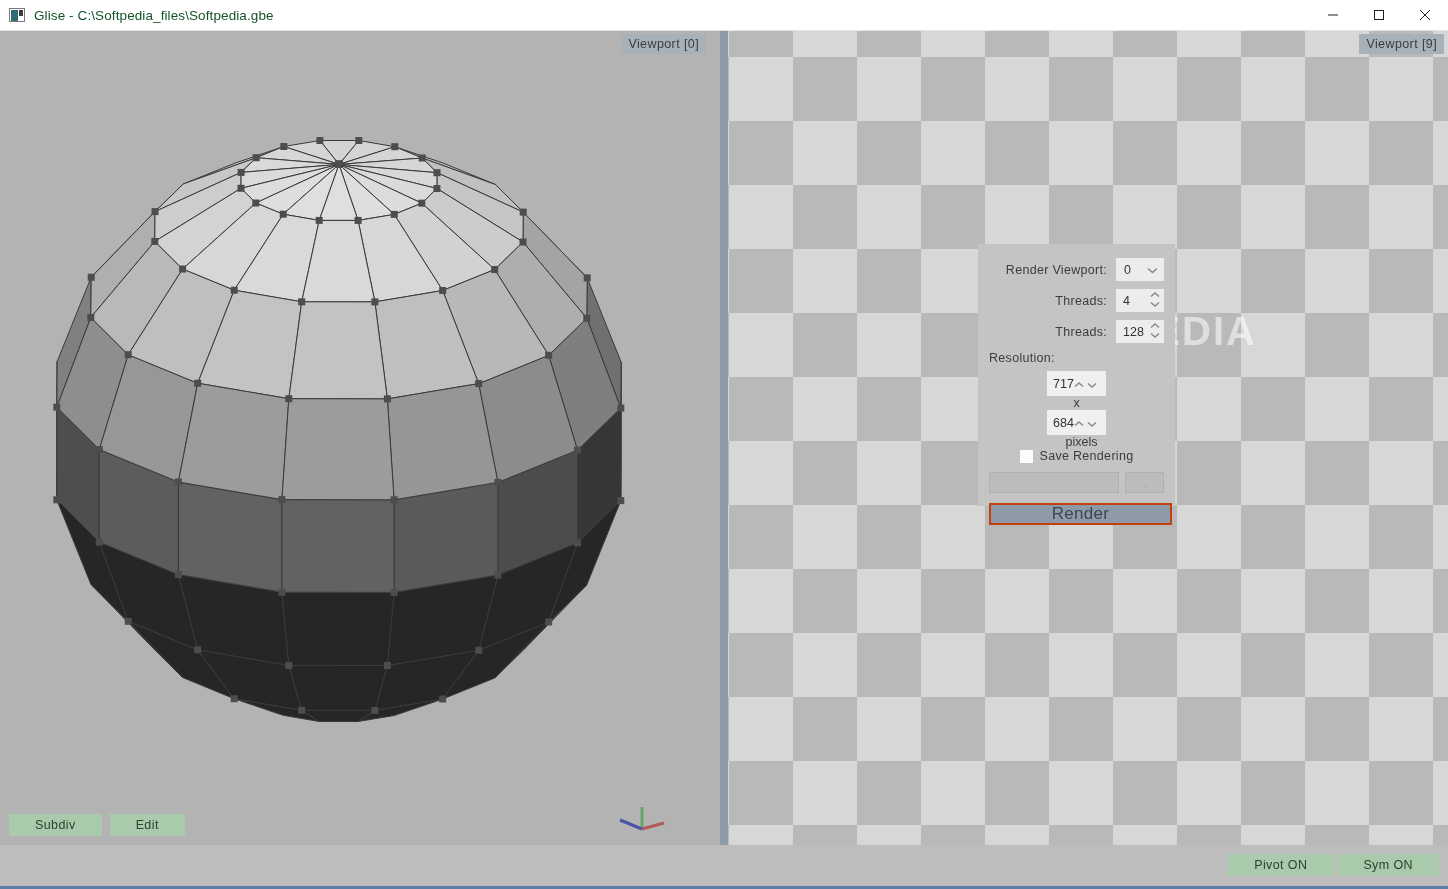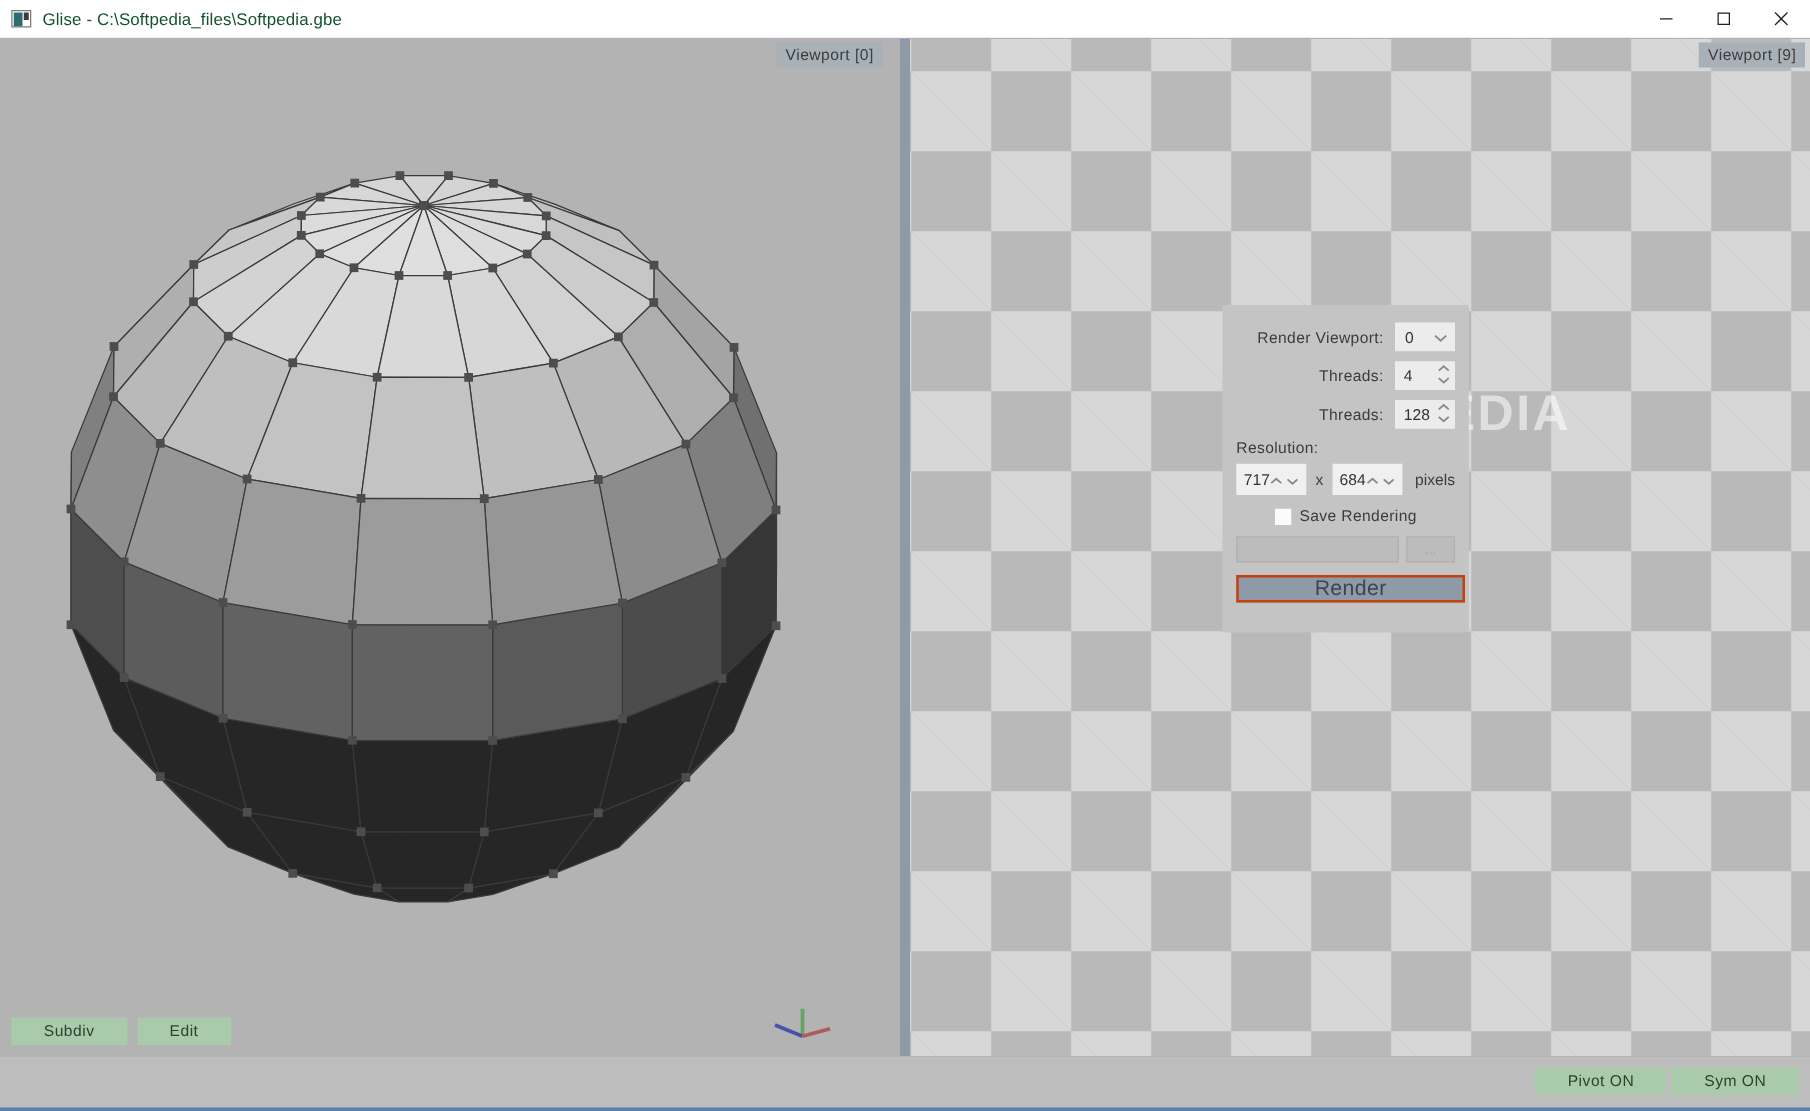--- a/index.html
+++ b/index.html
@@ -190,21 +190,21 @@
     padding-left: 7px;
     position: relative;
     font-size: 12.5px; color: #333;
   }
   .spin .arrows {
     position: absolute; right: 4px; top: 3px;
     display: flex; flex-direction: column; gap: 3px;
   }
 
   #res-title { text-align: left; margin: 4px 0 6px 0; letter-spacing: 0.3px; }
-  #res-row { display: flex; align-items: center; justify-content: flex-start; gap: 0; margin-bottom: 10px; }
+  #res-row { display: flex; align-items: center; justify-content: flex-start; gap: 0; margin-bottom: 0; flex-direction: column; }
   .res-box {
     width: 59px; height: 25px;
     background: #f0f0f0;
     display: flex; align-items: center;
     padding-left: 6px;
     position: relative;
     font-size: 12.5px; color: #333;
   }
   .res-x { margin: 0 7px; }
   #res-units { margin-left: 10px; }

